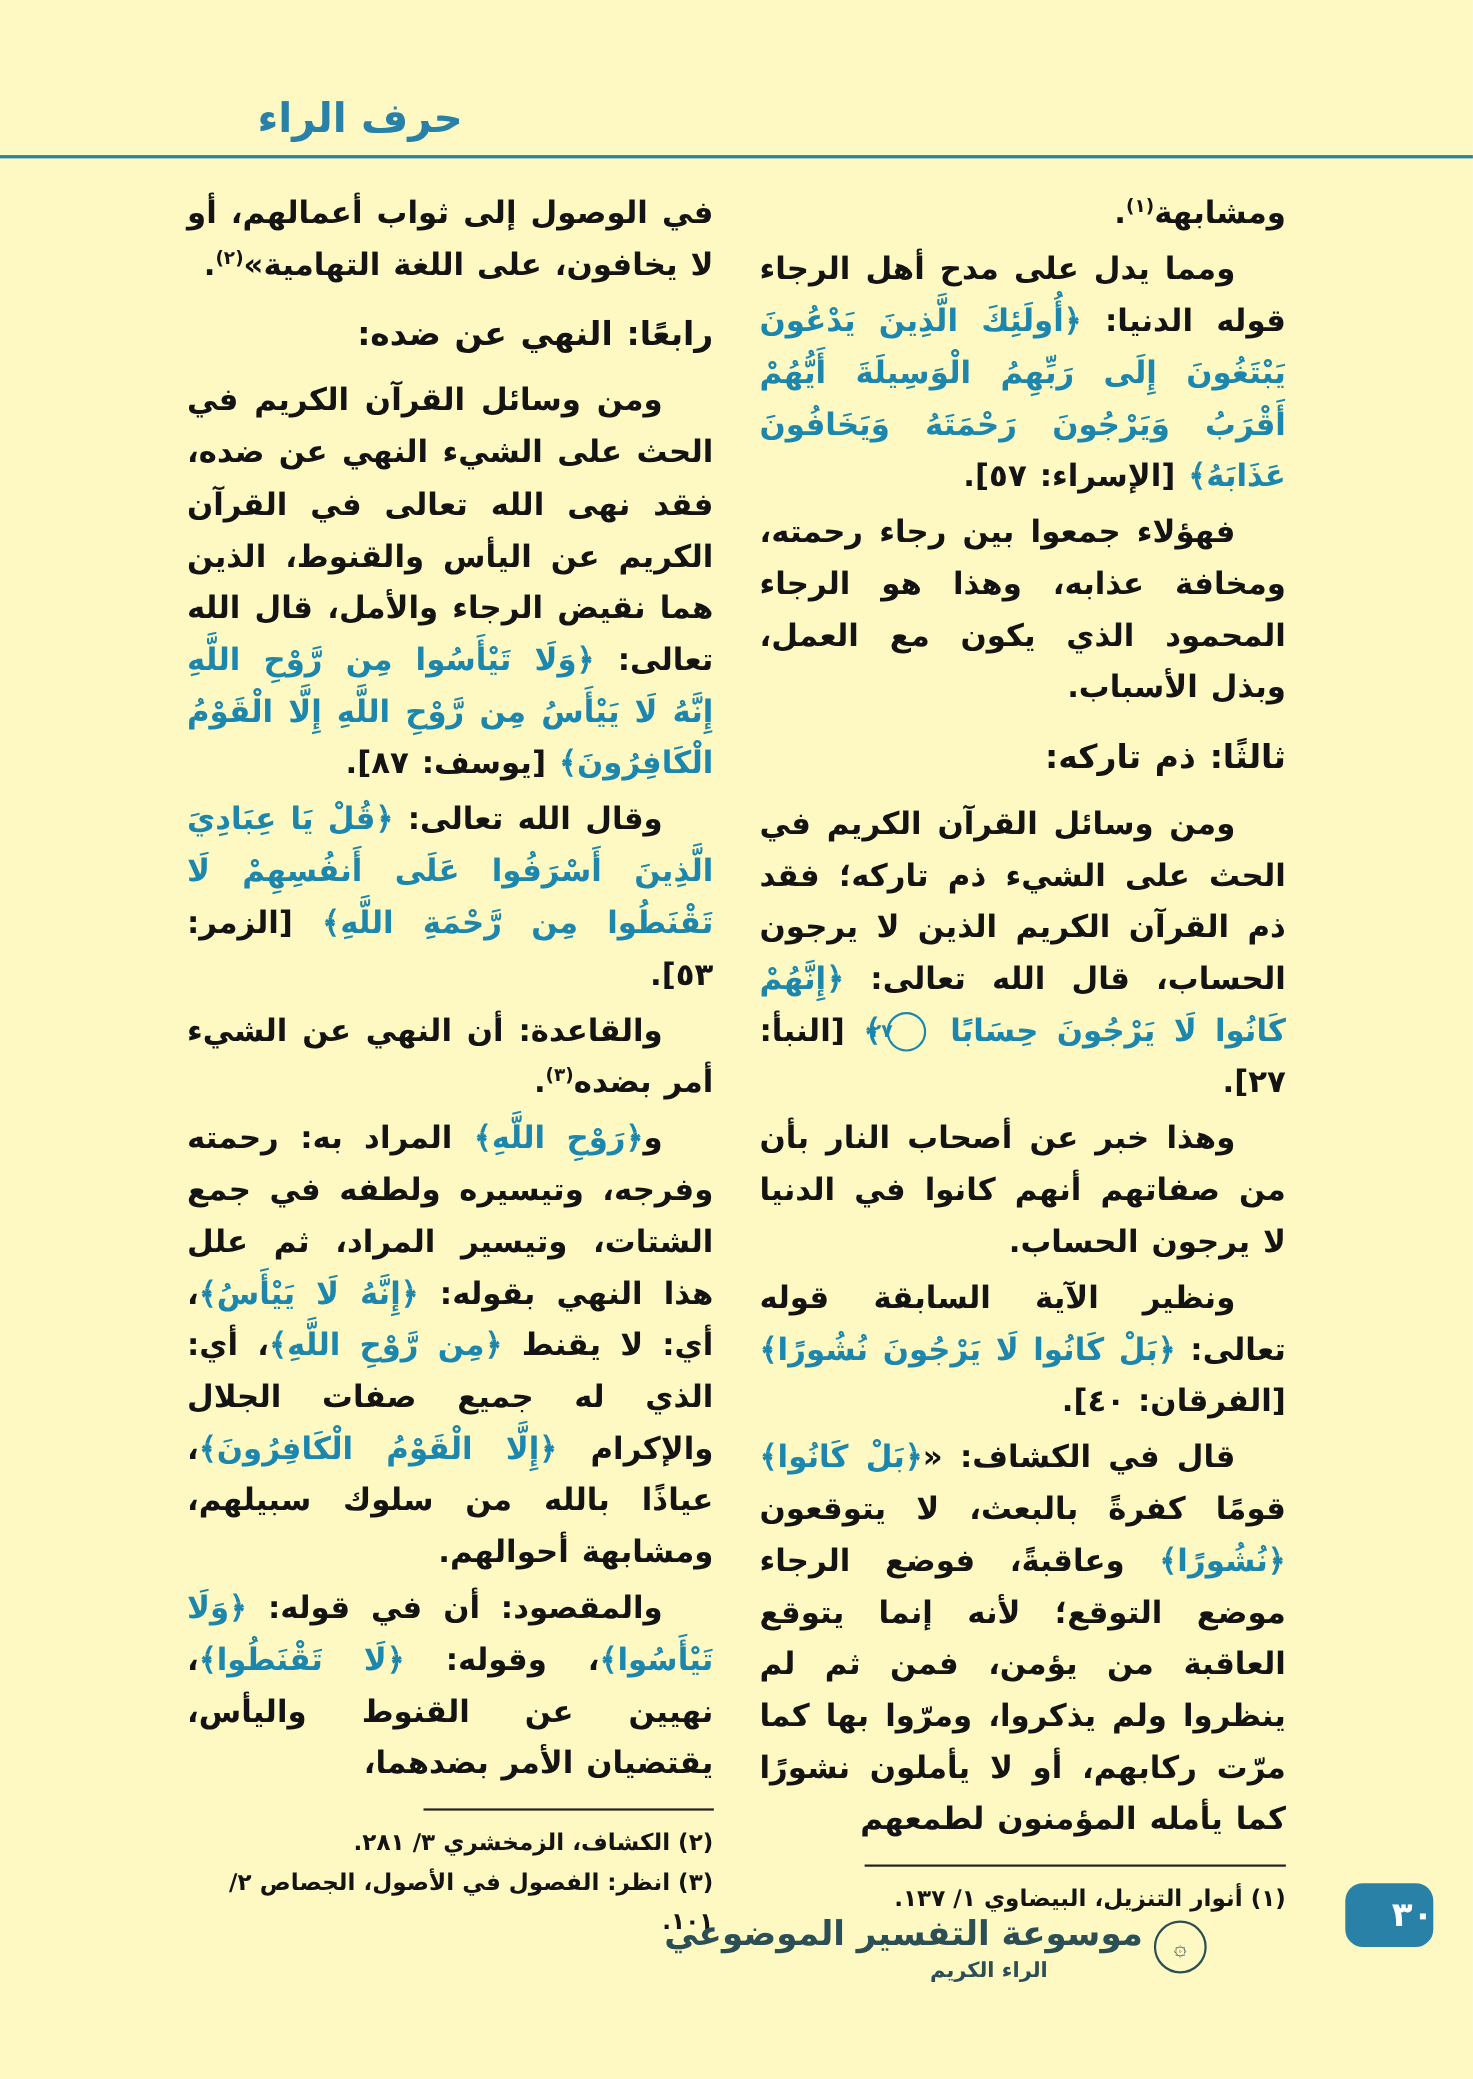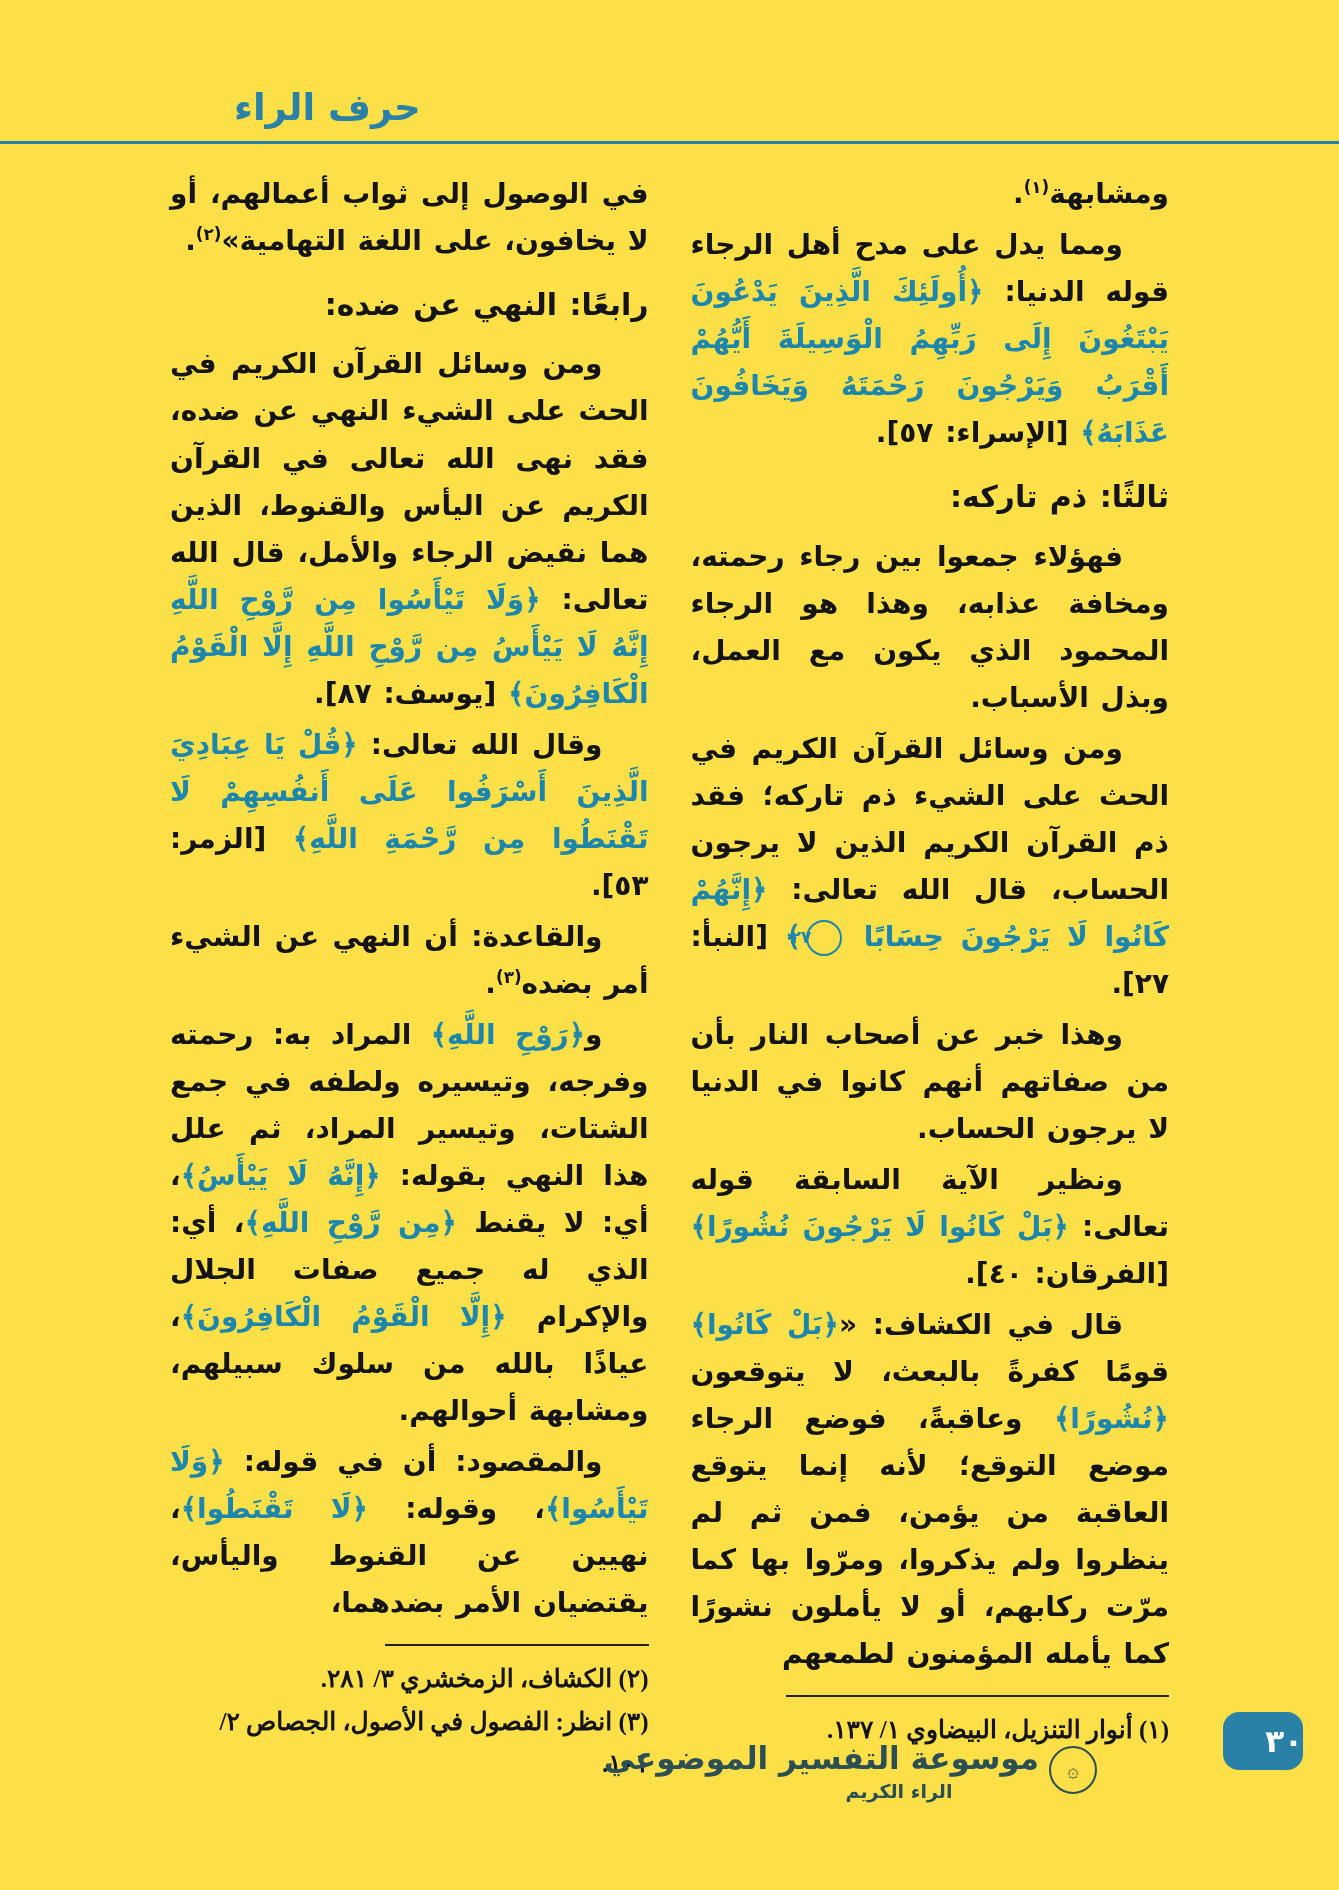--- a/index.html
+++ b/index.html
@@ -11,21 +11,21 @@
   *{margin:0;padding:0;box-sizing:border-box;}
   html,body{background:#ffffff;}
   body{
     font-family:"DejaVu Sans", sans-serif;
     color:var(--ink);
     width:1339px;
   }
   .page{
     width:1339px;
     height:1890px;
-    background:#fde047;
+    background:#fef9c3;
     display:flex;
     flex-direction:column;
     overflow:hidden;
     position:relative;
   }
   
   .header{
     padding:86px 172px 0 172px;
   }
   .header-title{
@@ -103,25 +103,24 @@
     margin-top:auto;
     padding-top:14px;
   }
   .fn-sep{
     border-top:2px solid #222;
     margin-bottom:12px;
   }
   .col-right .fn-sep{width:80%;}
   .col-left .fn-sep{width:55%;}
   .footnote{
-    font-size:25px;
+    font-size:21px;
     line-height:1.7;
     font-weight:700;
     color:var(--ink);
-    font-family:Liberation Serif, serif;
   }
   
   .footer{
     flex:0 0 235px;
     position:relative;
   }
   .logo{
     position:absolute;
     right:300px;
     bottom:88px;
@@ -175,22 +174,22 @@
       <span>حرف الراء</span>
     </div>
   </div>
   <div class="header-rule"></div>
 
   <div class="main">
     <section class="col col-right">
       <div class="col-body" id="col-right-body">
           <p class="para body"><span class="seg-n">ومشابهة</span><span class="seg-s">(١)</span><span class="seg-n">.</span></p>
           <p class="para body indent"><span class="seg-n">ومما يدل على مدح أهل الرجاء قوله الدنيا: </span><span class="seg-q">﴿أُولَئِكَ الَّذِينَ يَدْعُونَ يَبْتَغُونَ إِلَى رَبِّهِمُ الْوَسِيلَةَ أَيُّهُمْ أَقْرَبُ وَيَرْجُونَ رَحْمَتَهُ وَيَخَافُونَ عَذَابَهُ﴾ </span><span class="seg-r">[الإسراء: ٥٧].</span></p>
+          <p class="para body indent"><span class="seg-n">فهؤلاء جمعوا بين رجاء رحمته، ومخافة عذابه، وهذا هو الرجاء المحمود الذي يكون مع العمل، وبذل الأسباب.</span></p>
           <p class="para heading"><span class="seg-n">ثالثًا: ذم تاركه:</span></p>
-          <p class="para body indent"><span class="seg-n">فهؤلاء جمعوا بين رجاء رحمته، ومخافة عذابه، وهذا هو الرجاء المحمود الذي يكون مع العمل، وبذل الأسباب.</span></p>
           <p class="para body indent"><span class="seg-n">ومن وسائل القرآن الكريم في الحث على الشيء ذم تاركه؛ فقد ذم القرآن الكريم الذين لا يرجون الحساب، قال الله تعالى: </span><span class="seg-q">﴿إِنَّهُمْ كَانُوا لَا يَرْجُونَ حِسَابًا </span><span class="seg-a">٢٧</span><span class="seg-q">﴾ </span><span class="seg-r">[النبأ: ٢٧].</span></p>
           <p class="para body indent"><span class="seg-n">وهذا خبر عن أصحاب النار بأن من صفاتهم أنهم كانوا في الدنيا لا يرجون الحساب.</span></p>
           <p class="para body indent"><span class="seg-n">ونظير الآية السابقة قوله تعالى: </span><span class="seg-q">﴿بَلْ كَانُوا لَا يَرْجُونَ نُشُورًا﴾ </span><span class="seg-r">[الفرقان: ٤٠].</span></p>
           <p class="para body indent"><span class="seg-n">قال في الكشاف: «</span><span class="seg-q">﴿بَلْ كَانُوا﴾</span><span class="seg-n"> قومًا كفرةً بالبعث، لا يتوقعون </span><span class="seg-q">﴿نُشُورًا﴾</span><span class="seg-n"> وعاقبةً، فوضع الرجاء موضع التوقع؛ لأنه إنما يتوقع العاقبة من يؤمن، فمن ثم لم ينظروا ولم يذكروا، ومرّوا بها كما مرّت ركابهم، أو لا يأملون نشورًا كما يأمله المؤمنون لطمعهم</span></p>
         </div>
       <div class="footnotes">
         <div class="fn-sep"></div>
         <div id="fn-right">
             <div class="footnote">(١) أنوار التنزيل، البيضاوي ١/ ١٣٧.</div>
           </div>

